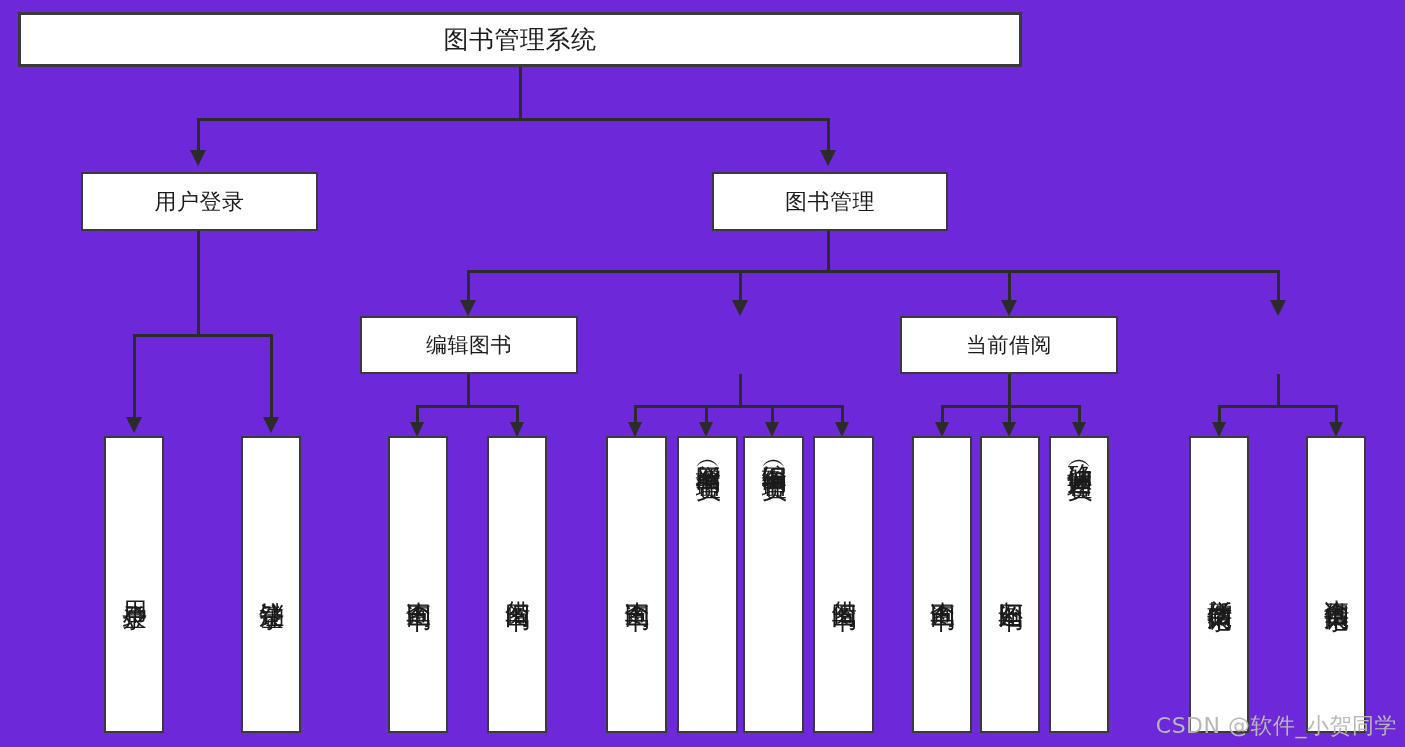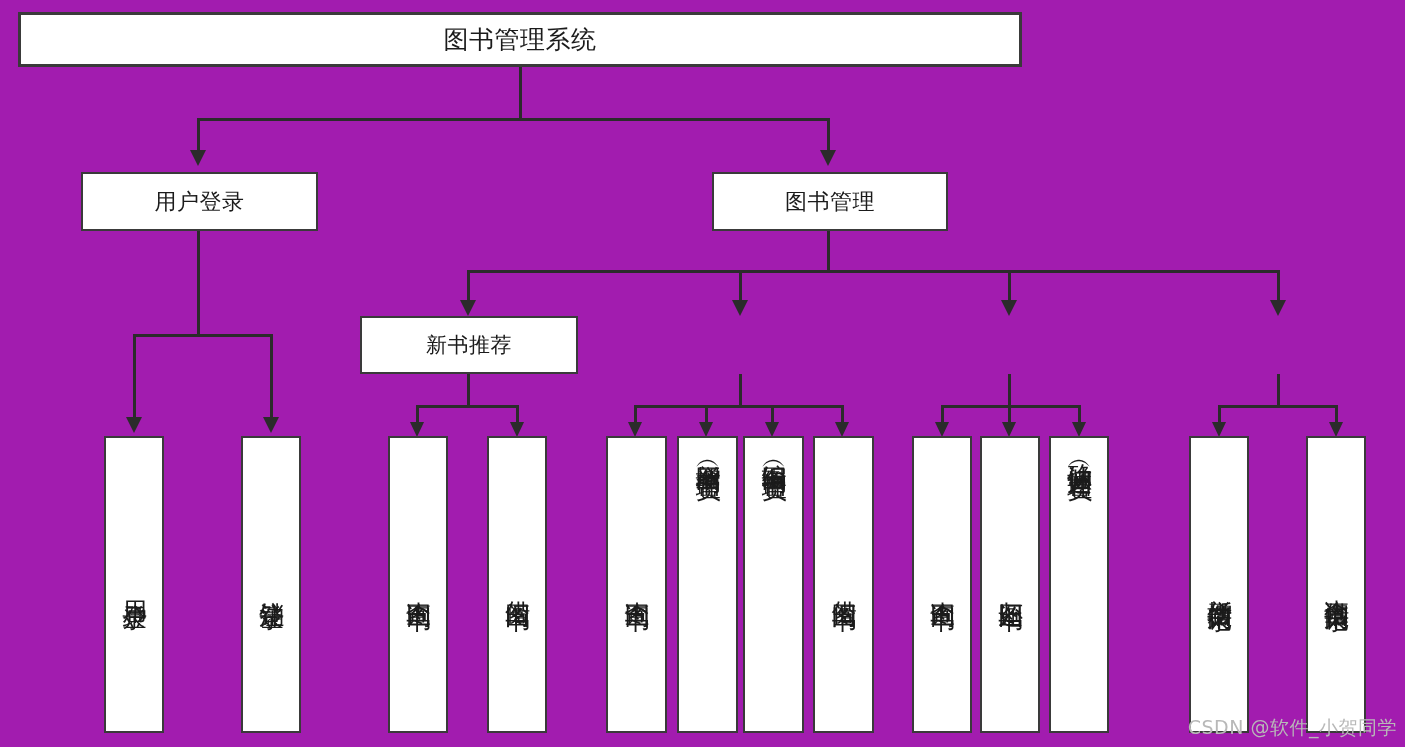--- a/index.html
+++ b/index.html
@@ -5,21 +5,21 @@
 <style>
   html,body{margin:0;padding:0;background:#ffffff;}
   body{
     font-family:"DejaVu Sans","Liberation Sans",sans-serif;
     color:#1a1a1a;
   }
   #canvas{
     position:relative;
     width:1405px;
     height:747px;
-    background:#a21caf;
+    background:#6d28d9;
     overflow:hidden;
   }
   
   .node{
     position:absolute;
     box-sizing:border-box;
     border:2.5px solid #3a3a3a;
     background:#ffffff;
     display:flex;
     align-items:center;
@@ -79,21 +79,21 @@
   .arrow.thin{
     border-left-width:7px;
     border-right-width:7px;
     border-top-width:15px;
   }
   
   #watermark{
     position:absolute;
     right:8px;
     bottom:6px;
-    font-size:19px;
+    font-size:22px;
     color:#b8b8b8;
     letter-spacing:0.5px;
     white-space:nowrap;
     pointer-events:none;
   }
 </style>
 </head>
 <body>
 
 <div id="canvas">
@@ -139,21 +139,24 @@
   <div class="ln v" style="left:467px;top:270px;height:32px;"></div>
   <div class="arrow" style="left:460px;top:300px;"></div>
   <div class="ln v" style="left:739px;top:270px;height:32px;"></div>
   <div class="arrow" style="left:732px;top:300px;"></div>
   <div class="ln v" style="left:1008px;top:270px;height:32px;"></div>
   <div class="arrow" style="left:1001px;top:300px;"></div>
   <div class="ln v" style="left:1277px;top:270px;height:32px;"></div>
   <div class="arrow" style="left:1270px;top:300px;"></div>
 
   <div class="node lvl3" style="left:360px;top:316px;width:218px;height:58px;">
-    <span class="label">新书推荐</span>
+    <span class="label">编辑图书</span>
+  </div>
+  <div class="node lvl3" style="left:900px;top:316px;width:218px;height:58px;">
+    <span class="label">当前借阅</span>
   </div>
 
   <div class="ln v" style="left:467px;top:374px;height:33px;"></div>
   <div class="ln h" style="left:417px;top:405px;width:101px;"></div>
   <div class="ln v" style="left:416px;top:405px;height:19px;"></div>
   <div class="arrow thin" style="left:410px;top:422px;"></div>
   <div class="ln v" style="left:516px;top:405px;height:19px;"></div>
   <div class="arrow thin" style="left:510px;top:422px;"></div>
 
   <div class="node leaf center" style="left:388px;top:436px;width:60px;height:297px;">

